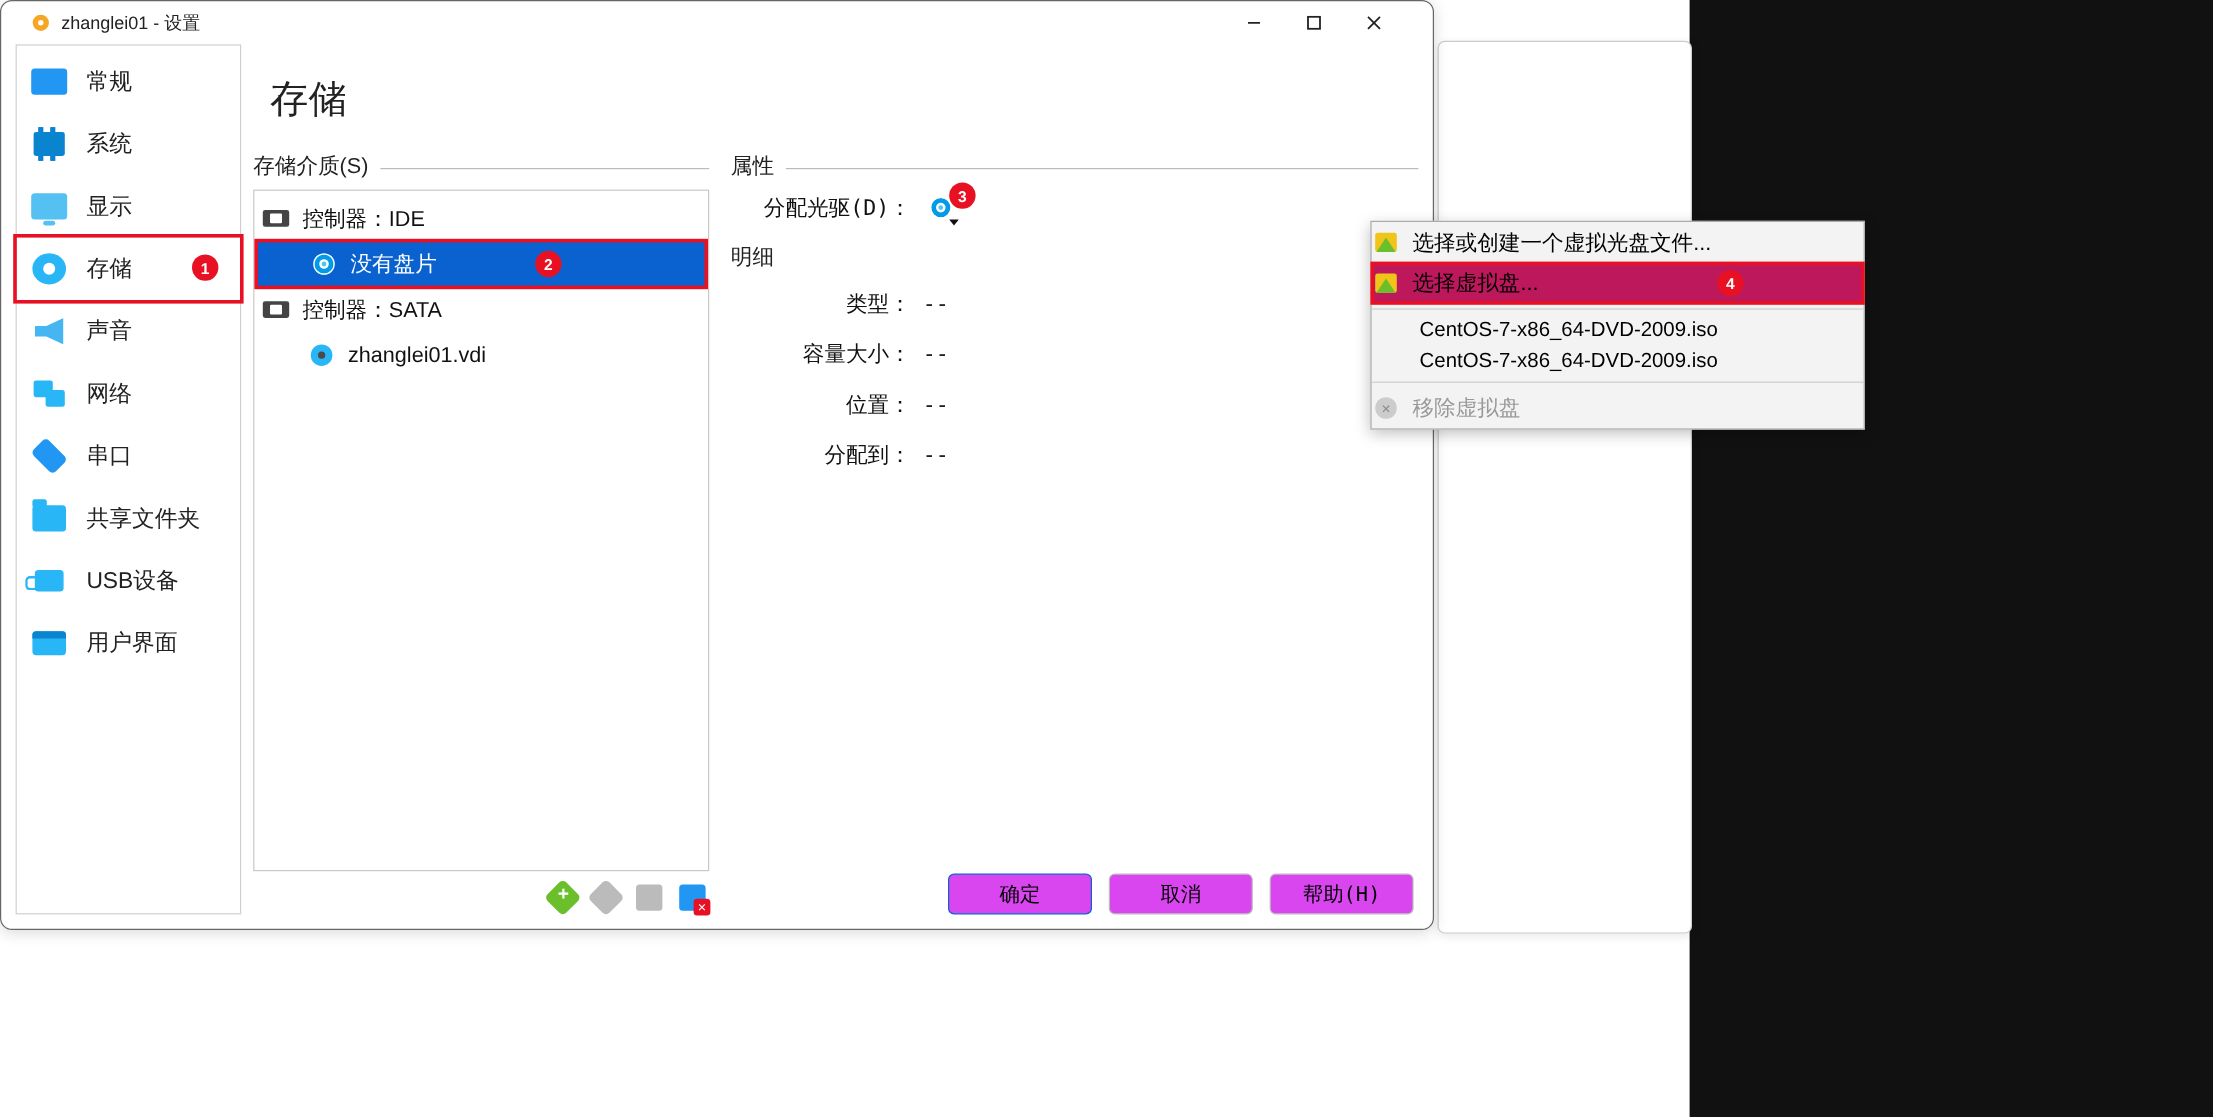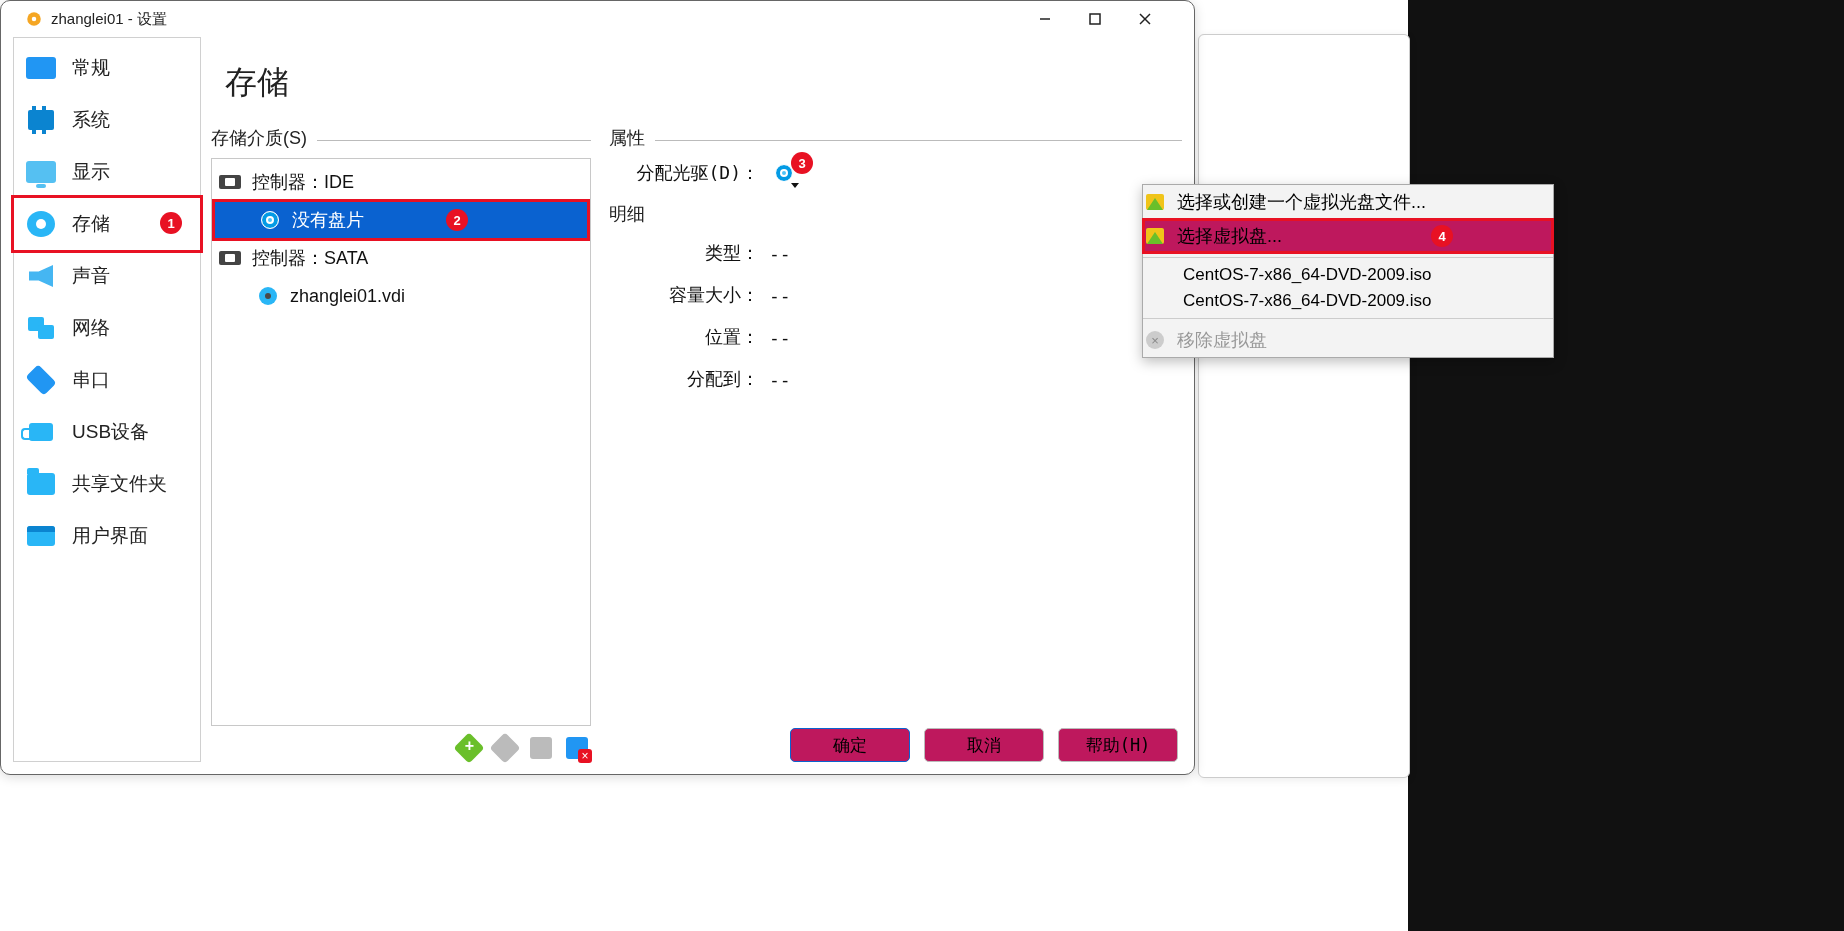--- a/index.html
+++ b/index.html
@@ -100,21 +100,21 @@
   .disc-btn::after{ content:""; position:absolute; right:0; bottom:0; border-left:4px solid transparent;border-right:4px solid transparent;border-top:5px solid #111;}
   .checkbox { width:16px;height:16px;border:1px solid #888;border-radius:3px;background:#fff; display:inline-block; }
 
   .details-title { font-size:18px; color:#222; margin-top: 14px;}
 
   .buttons-row {
     position:absolute; right:16px; bottom:12px; display:flex; gap:14px;
   }
   .footer-btn {
     width:120px; height:34px; border:1px solid #bbb; border-radius:5px;
-    background:#be185d; font-size:17px; font-family:"NSimSun","SimSun",monospace;
+    background:#d946ef; font-size:17px; font-family:"NSimSun","SimSun",monospace;
     display:flex;align-items:center;justify-content:center;
   }
   .footer-btn.default { border:1px solid #0a62d0; }
 
   .marker {
     position:absolute; width:22px;height:22px;border-radius:50%;background:#e81123;
     color:#fff;display:flex;align-items:center;justify-content:center;
     font-size:13px; font-weight:bold; z-index:40;
   }
 
@@ -248,29 +248,29 @@
         <span>网络</span>
       </div>
       <div class="side-item">
         <span class="ico">
             <span class="ser-icon"></span>
           </span>
         <span>串口</span>
       </div>
       <div class="side-item">
         <span class="ico">
+            <span class="fold-icon"></span>
+          </span>
+        <span>共享文件夹</span>
+      </div>
+      <div class="side-item">
+        <span class="ico">
             <span class="usb-icon"></span>
           </span>
         <span>USB设备</span>
-      </div>
-      <div class="side-item">
-        <span class="ico">
-            <span class="fold-icon"></span>
-          </span>
-        <span>共享文件夹</span>
       </div>
       <div class="side-item">
         <span class="ico">
             <span class="ui-icon"></span>
           </span>
         <span>用户界面</span>
       </div>
     </div>
 
     <div class="content">

